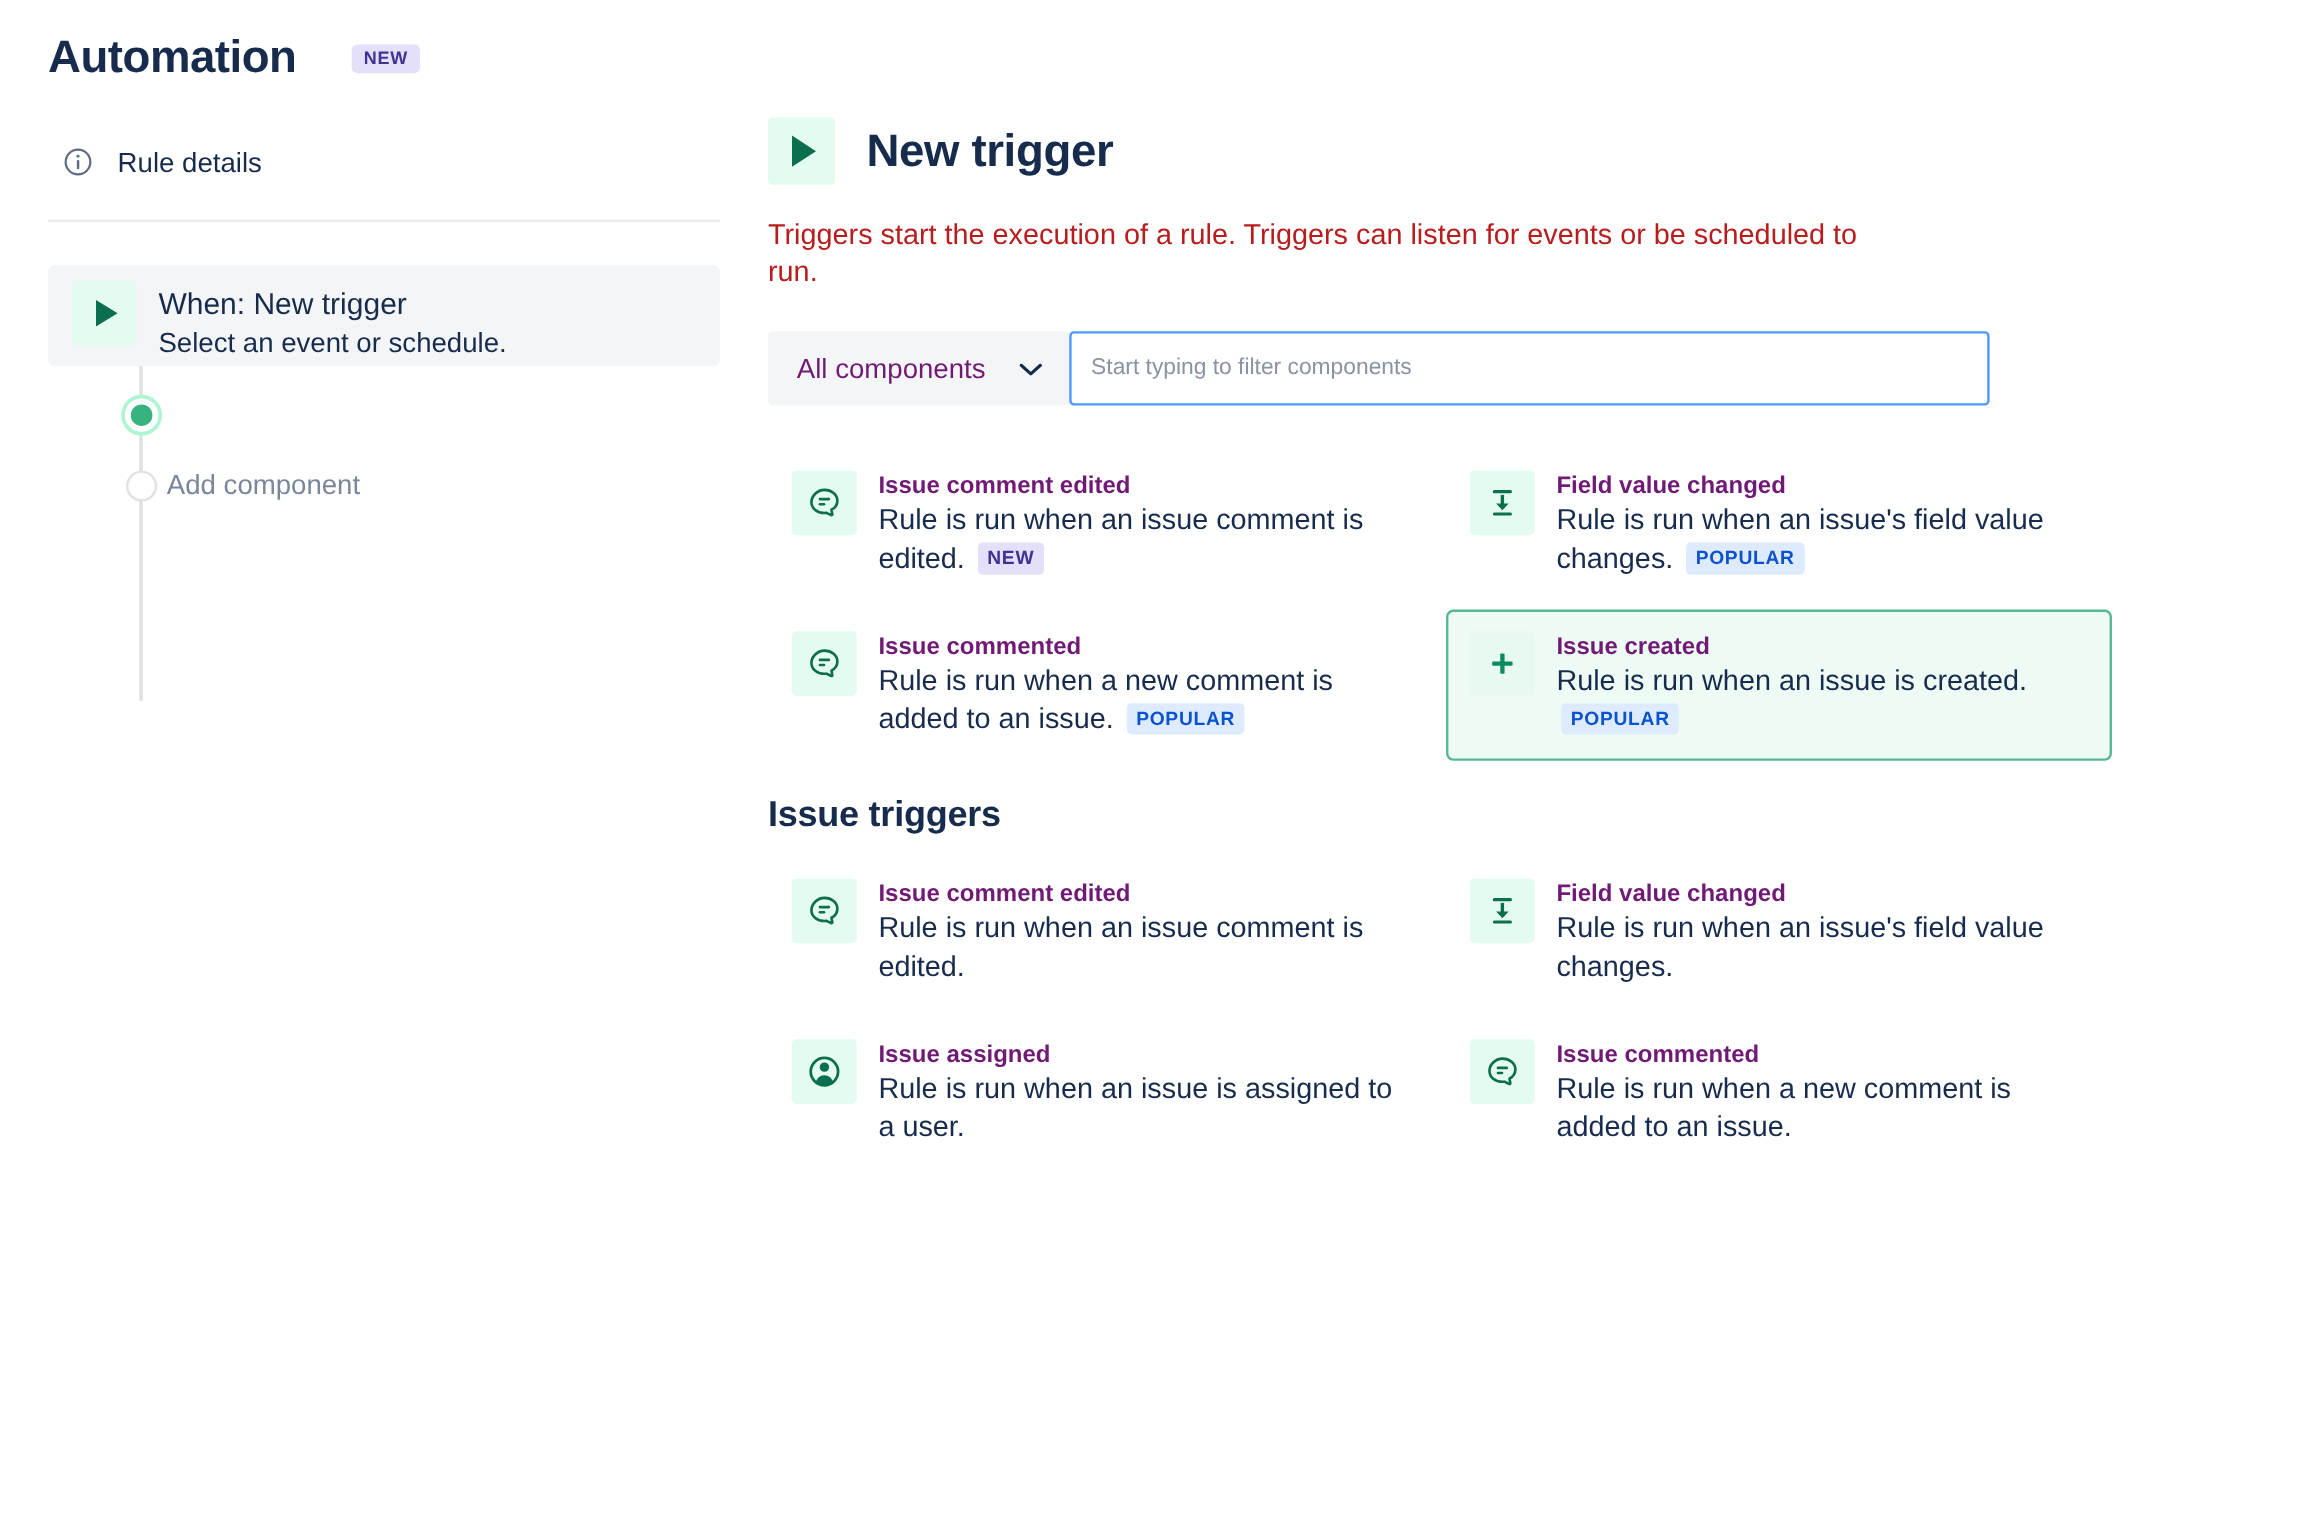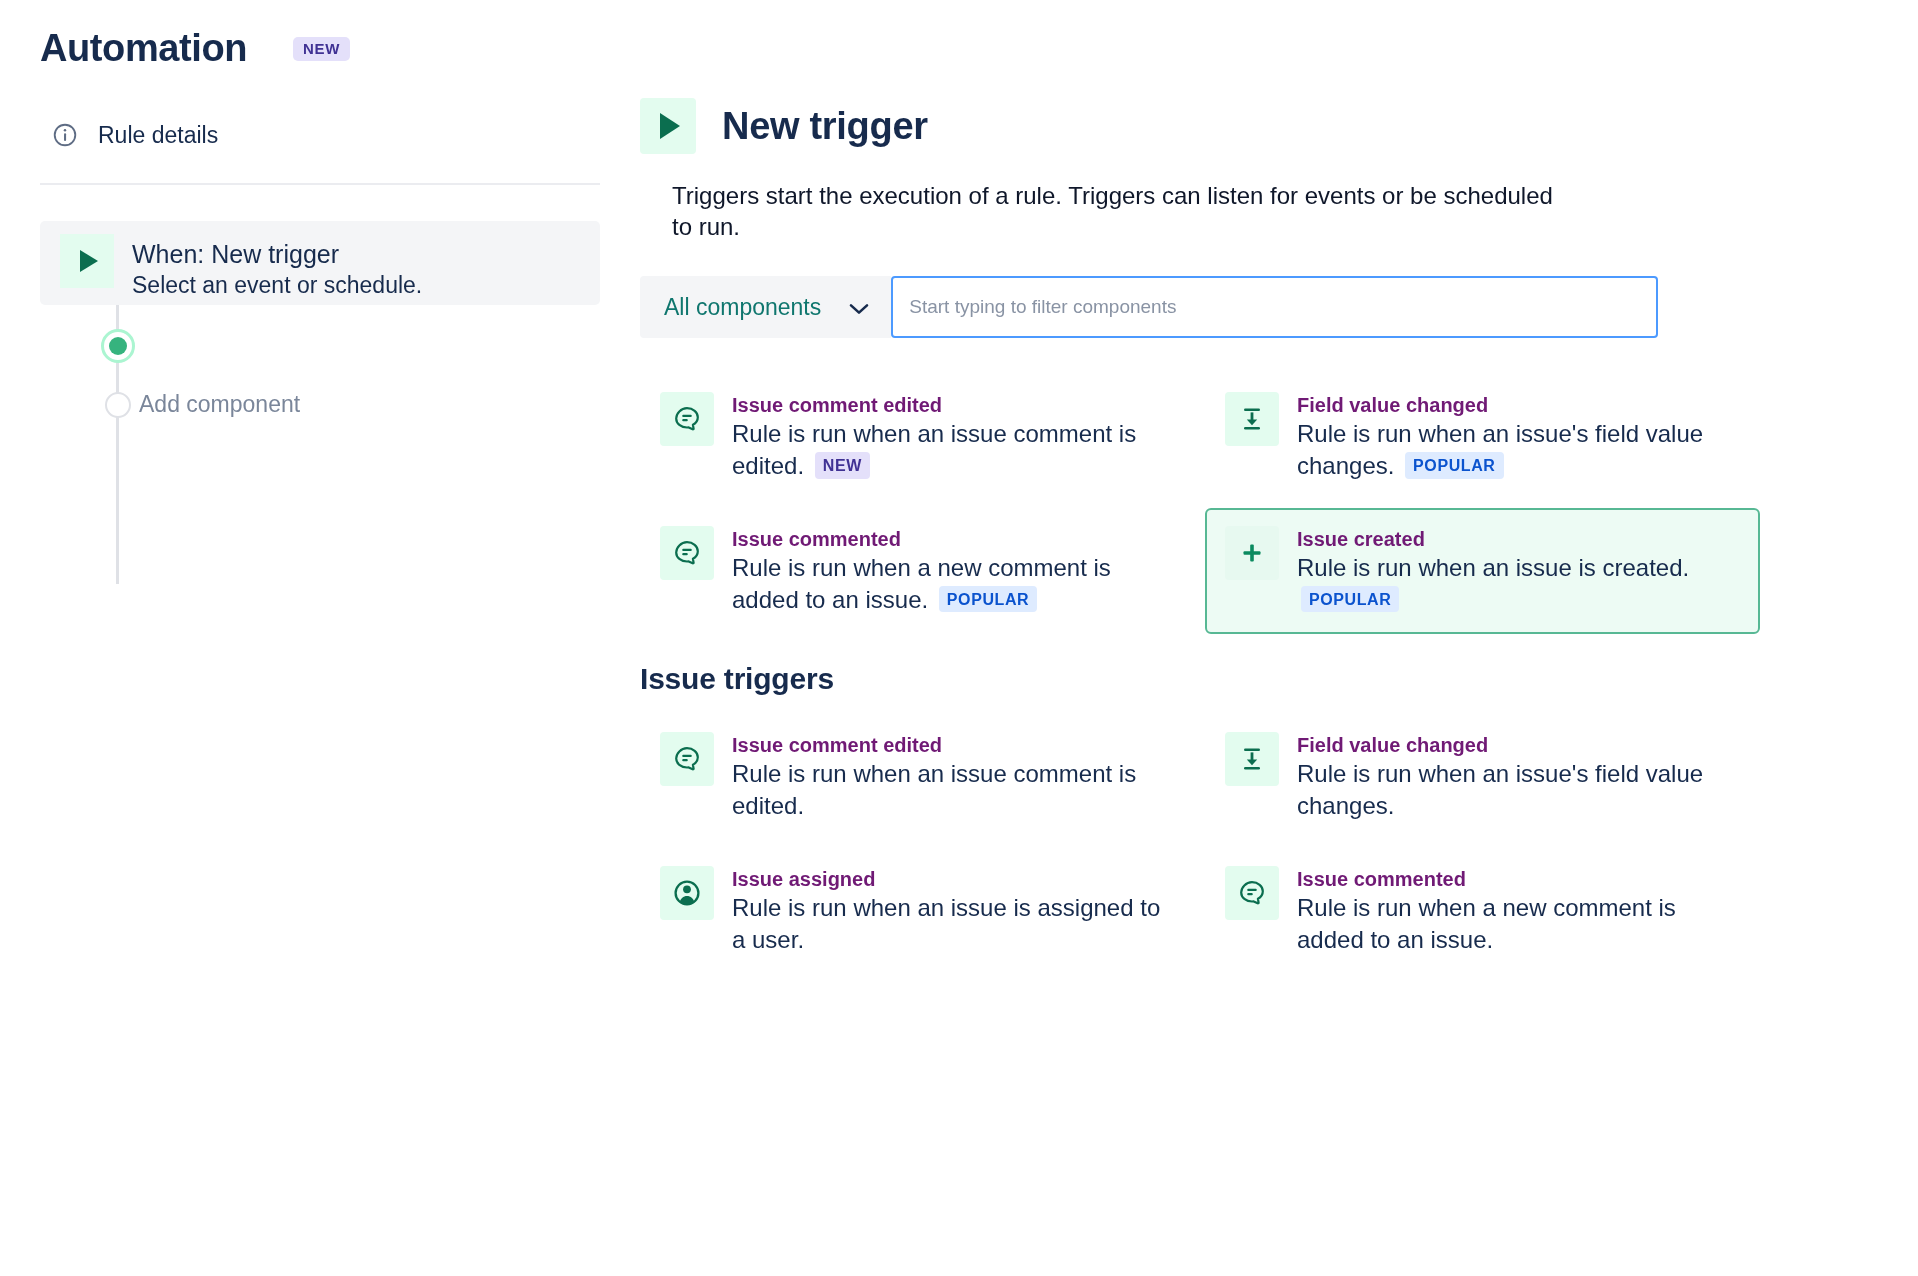--- a/index.html
+++ b/index.html
@@ -146,32 +146,32 @@
     display: flex; align-items: center; justify-content: center;
   }
   .main-play {
     width: 0; height: 0;
     border-left: 20px solid #0B6E4F;
     border-top: 13px solid transparent;
     border-bottom: 13px solid transparent;
     margin-left: 4px;
   }
   .main-title { font-size: 38px; font-weight: 700; color: #172B4D; letter-spacing: -0.3px; }
-  .main-desc { font-size: 24px; color: #0f172a; margin-bottom: 34px; line-height: 1.3; margin-left: 32px; }
+  .main-desc { font-size: 24px; color: #b91c1c; margin-bottom: 34px; line-height: 1.3; }
 
   .filter-row { display: flex; align-items: stretch; margin-bottom: 36px; height: 62px; width: 1018px; }
   .dd {
     background: #F4F5F7;
     border: none;
     display: flex; align-items: center; gap: 28px;
     padding: 0 22px 0 24px;
     border-radius: 4px 0 0 4px;
     cursor: pointer;
   }
-  .dd-label { font-size: 23px; color: #0f766e; }
+  .dd-label { font-size: 23px; color: #701a75; }
   .chev { width: 20px; height: 12px; display: block; }
   .filter-input {
     flex: 1 1 auto;
     border: 2px solid #4C9AFF;
     border-radius: 4px;
     background: #fff;
     font-size: 19px;
     color: #172B4D;
     padding: 0 16px;
     outline: none;

